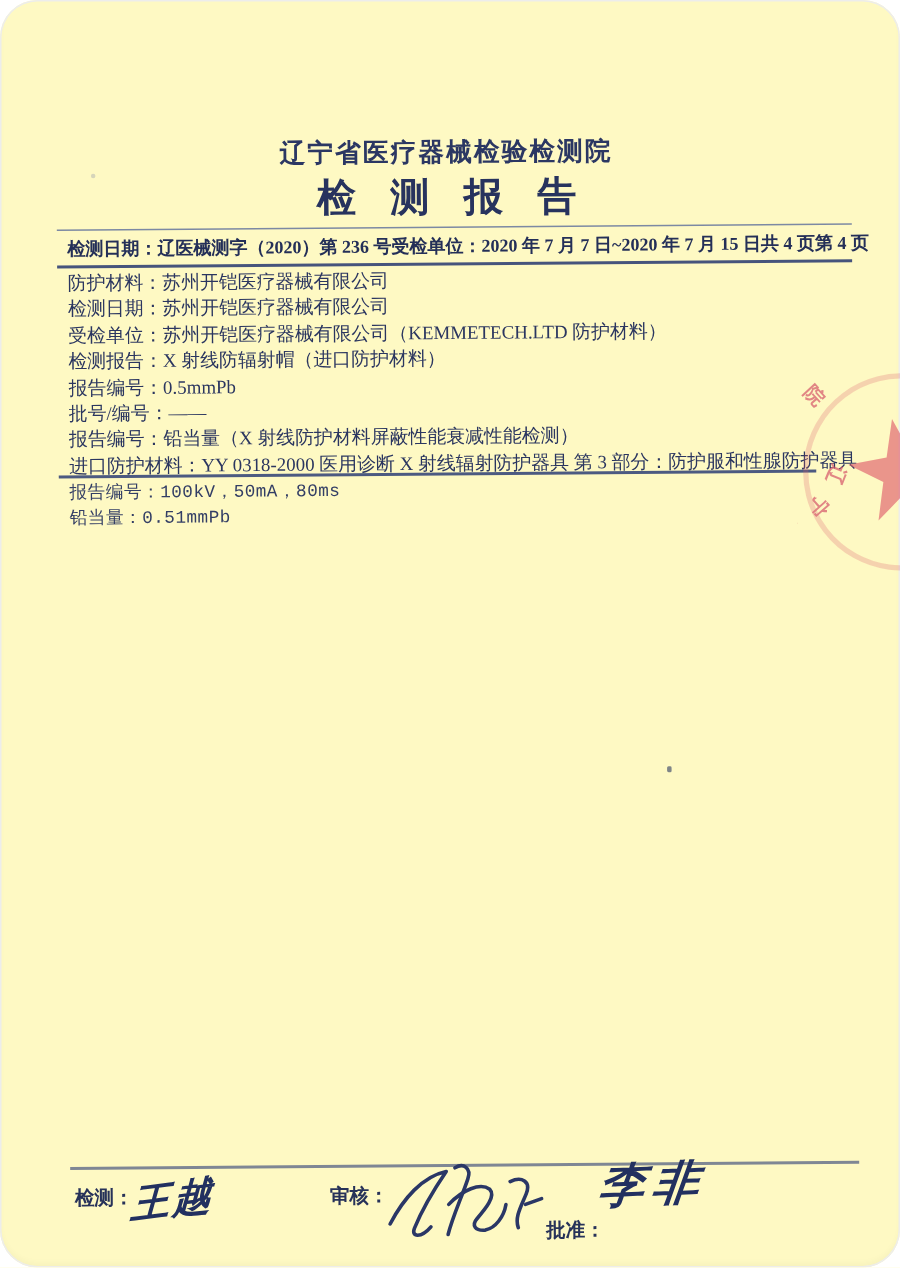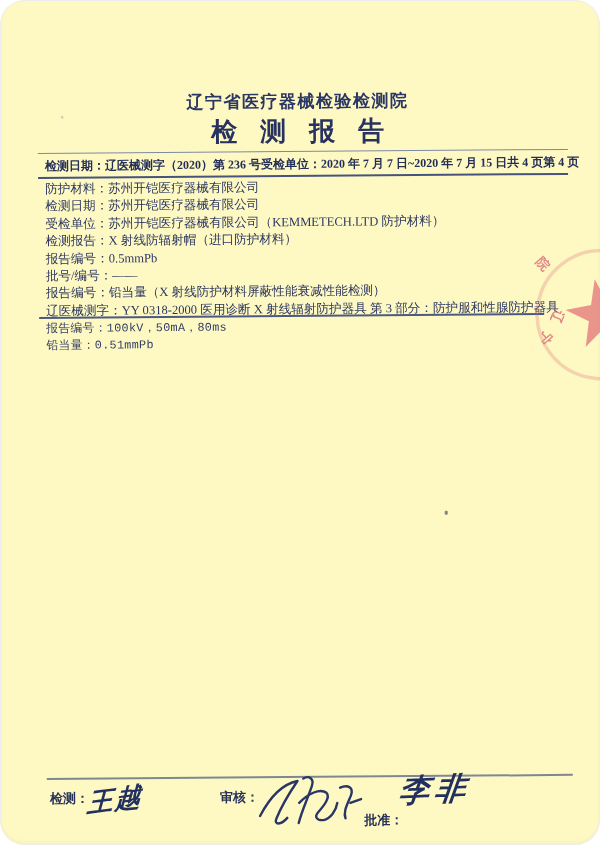--- a/index.html
+++ b/index.html
@@ -93,21 +93,21 @@
     <div class="rule rule-2"></div>
 
     <div class="fields">
       <div class="field-row"><span>防护材料：</span><span>苏州开铠医疗器械有限公司</span></div>
       <div class="field-row"><span>检测日期：</span><span>苏州开铠医疗器械有限公司</span></div>
       <div class="field-row"><span>受检单位：</span><span>苏州开铠医疗器械有限公司（KEMMETECH.LTD 防护材料）</span></div>
       <div class="field-row"><span>检测报告：</span><span>X 射线防辐射帽（进口防护材料）</span></div>
       <div class="field-row"><span>报告编号：</span><span>0.5mmPb</span></div>
       <div class="field-row"><span>批号/编号：</span><span>——</span></div>
       <div class="field-row"><span>报告编号：</span><span>铅当量（X 射线防护材料屏蔽性能衰减性能检测）</span></div>
-      <div class="field-row"><span>辽医械测字：</span><span>YY 0318-2000 医用诊断 X 射线辐射防护器具 第 3 部分：防护服和性腺防护器具</span></div>
+      <div class="field-row"><span>进口防护材料：</span><span>YY 0318-2000 医用诊断 X 射线辐射防护器具 第 3 部分：防护服和性腺防护器具</span></div>
     </div>
 
     <div class="rule rule-3"></div>
 
     <div class="results">
       <div class="result-row"><span>报告编号：</span><span>100kV，50mA，80ms</span></div>
       <div class="result-row"><span>铅当量：</span><span>0.51mmPb</span></div>
     </div>
 
     <svg class="stamp" width="140" height="140" viewBox="0 0 140 140">

